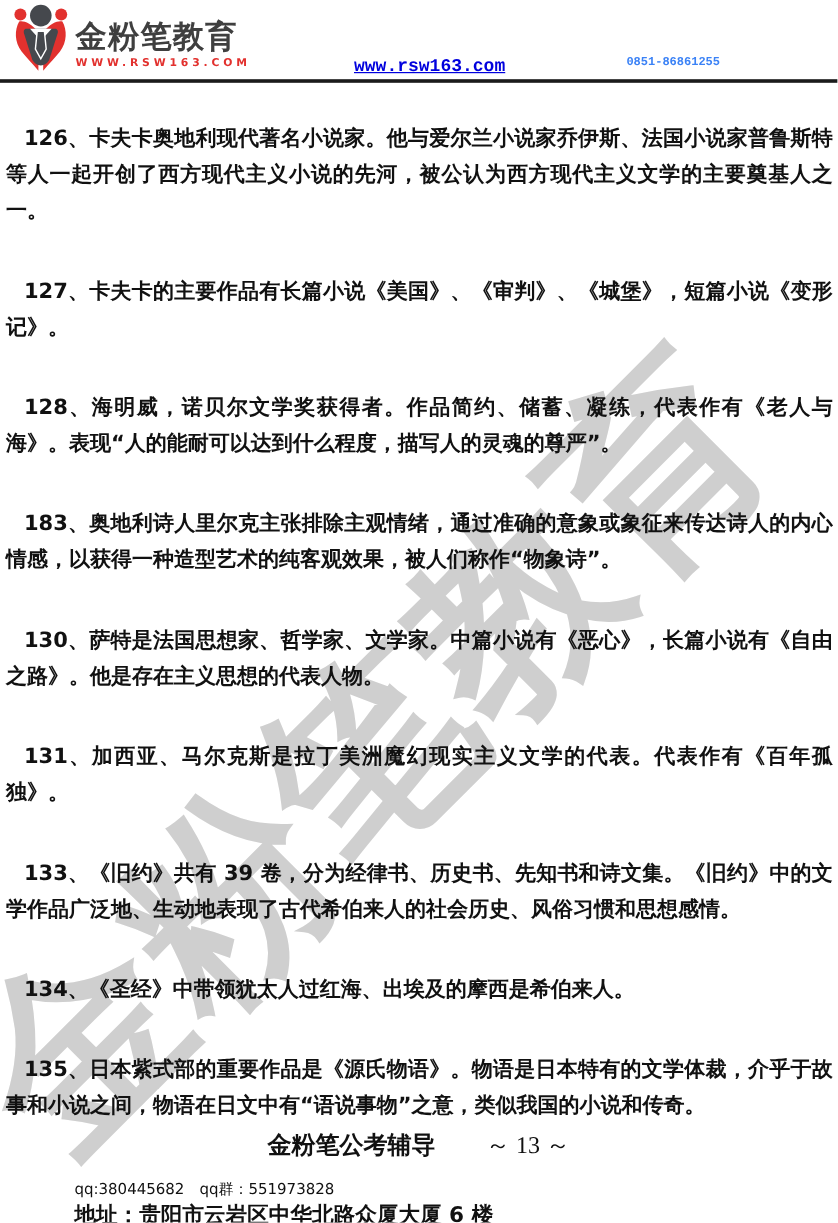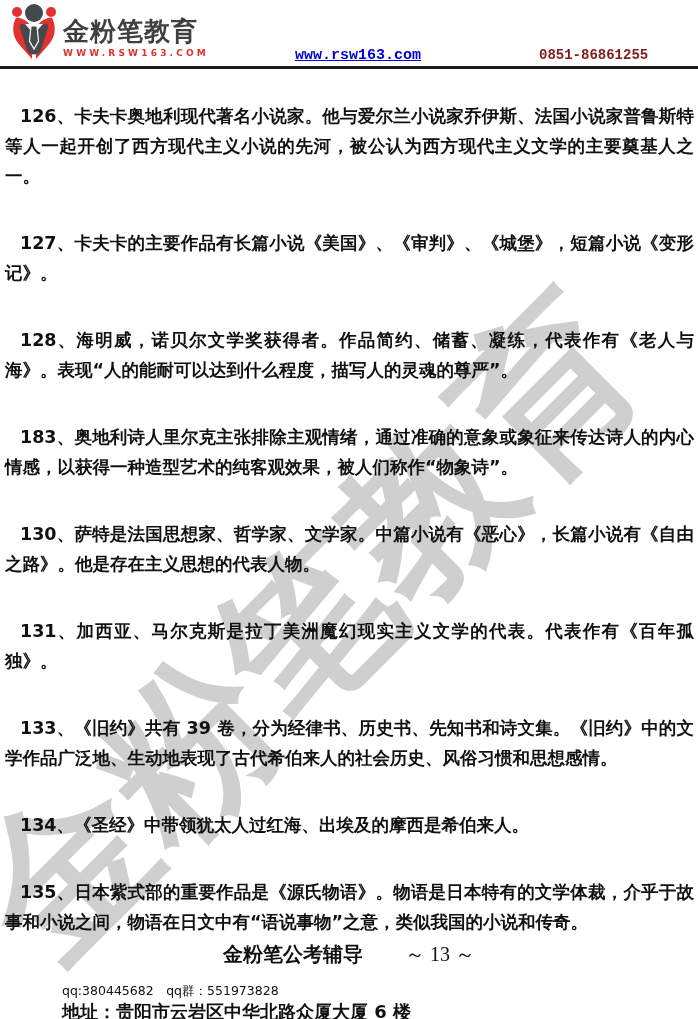--- a/index.html
+++ b/index.html
@@ -24,21 +24,21 @@
   }
   .site-link {
     position:absolute; left:295px; top:47px;
     font-family:"Liberation Mono","DejaVu Sans Mono",monospace;
     font-weight:bold; font-size:15px; color:#0000dd;
     text-decoration:underline; cursor:pointer; white-space:nowrap;
   }
   .phone {
     position:absolute; left:522px; top:47px;
     font-family:"Liberation Mono","DejaVu Sans Mono",monospace;
-    font-weight:bold; font-size:14px; color:#7f1d1d; white-space:nowrap;margin-left:17px;
+    font-weight:bold; font-size:10px; color:#3b82f6; white-space:nowrap;
   }
   .rule { position:absolute; top:66px; left:0; width:698px; height:3px; background:#1b1b1b; }
 
   
   .watermark {
     position:absolute; left:310px; top:630px; z-index:0;
     transform:translate(-50%,-50%) rotate(-45deg);
     font-size:168px; font-weight:bold; color:#cfcfcf;
     letter-spacing:2px; white-space:nowrap; pointer-events:none;
     user-select:none;

